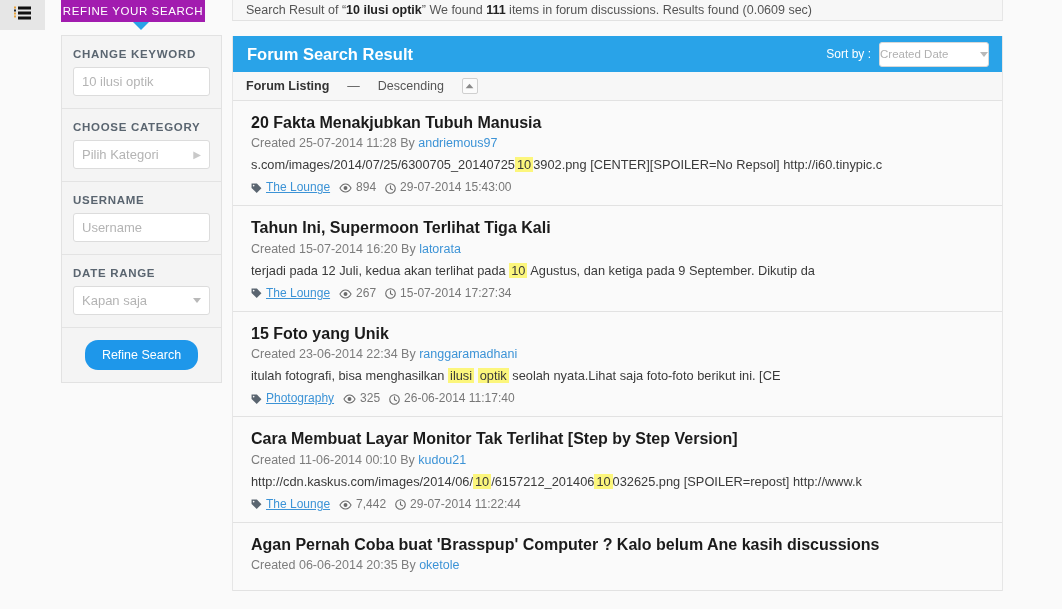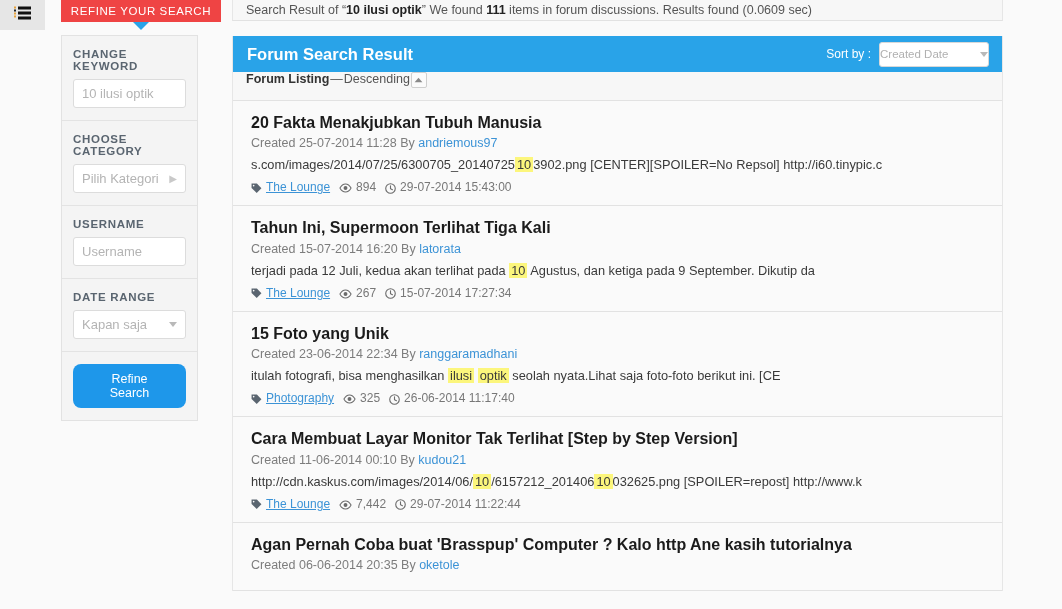--- a/index.html
+++ b/index.html
@@ -32,40 +32,40 @@
   
   .rail {
     position: absolute; left: 0; top: 0; width: 45px; height: 30px;
     background: #e6e6e6;
     display: flex; align-items: center; justify-content: center;
   }
   .list-icon { display: block; }
 
   
   .refine-tab {
-    position: absolute; left: 61px; top: 0; width: 160px; height: 22px;
-    background: #ef4444;
+    position: absolute; left: 61px; top: 0; width: 144px; height: 22px;
+    background: #a21caf;
     color: #fff;
     font-size: 11.5px;
     letter-spacing: .6px;
     text-align: center;
     line-height: 22px;
     font-weight: normal;
   }
   .refine-tab-arrow {
     position: absolute; left: 133px; top: 22px;
     width: 0; height: 0;
     border-left: 8px solid transparent;
     border-right: 8px solid transparent;
     border-top: 8px solid #29a3e8;
   }
 
   
   .sidebar {
-    position: absolute; left: 61px; top: 35px; width: 137px;
+    position: absolute; left: 61px; top: 35px; width: 161px;
     background: #f4f4f4;
     border: 1px solid #e2e2e2;
   }
   .filter-block {
     padding: 12px 11px 12px 11px;
     border-bottom: 1px solid #e3e3e3;
   }
   .filter-block:last-child { border-bottom: none; }
   .filter-label {
     font-size: 11.5px;
@@ -98,21 +98,21 @@
   }
   .btn-block {
     padding: 12px 11px;
     text-align: center;
   }
   .refine-btn {
     display: inline-block;
     background: #1e97ea;
     color: #fff;
     border: none;
-    border-radius: 8px;
+    border-radius: 13px;
     font-size: 12.5px;
     padding: 8px 17px;
     font-family: "Liberation Sans", sans-serif;
     cursor: pointer;
   }
 
   
   .results {
     position: absolute; left: 232px; top: 36px; width: 771px;
     border-left: 1px solid #e6e6e6;
@@ -146,22 +146,23 @@
     align-items: center;
     justify-content: space-between;
     padding: 0 0;
   }
 
   .listing-bar {
     height: 29px;
     border-bottom: 1px solid #e2e2e2;
     background: #f7f7f7;
     display: flex;
+    align-items: center;
     padding-left: 13px;
-    gap: 1px;
+    gap: 18px;
     font-size: 12.5px;
     color: #555;
   }
   .listing-bar b { color: #333; }
   .sort-toggle {
     width: 16px; height: 16px;
     border: 1px solid #cfcfcf;
     border-radius: 2px;
     background: #fbfbfb;
     display: flex; align-items: center; justify-content: center;
@@ -402,17 +403,17 @@
           <span class="meta-grp">
             <span><svg class="ico" width="11" height="11" viewBox="0 0 12 12" xmlns="http://www.w3.org/2000/svg">
                 <circle cx="6" cy="6" r="5.2" fill="none" stroke="#6b6b6b" stroke-width="1.2"></circle>
                 <path d="M6 3.1 V6.2 L8.1 7.4" fill="none" stroke="#6b6b6b" stroke-width="1.2" stroke-linecap="round"></path>
               </svg></span>
             <span>29-07-2014 11:22:44</span>
           </span>
         </div>
       </div>
       <div class="item">
-        <div class="item-title">Agan Pernah Coba buat 'Brasspup' Computer ? Kalo http Ane kasih tutorialnya</div>
+        <div class="item-title">Agan Pernah Coba buat 'Brasspup' Computer ? Kalo belum Ane kasih discussions</div>
         <div class="item-created"><span>Created 06-06-2014 20:35 By </span><span class="author">oketole</span></div>
       </div>
     </div>
 </div>
 
 </body></html>

